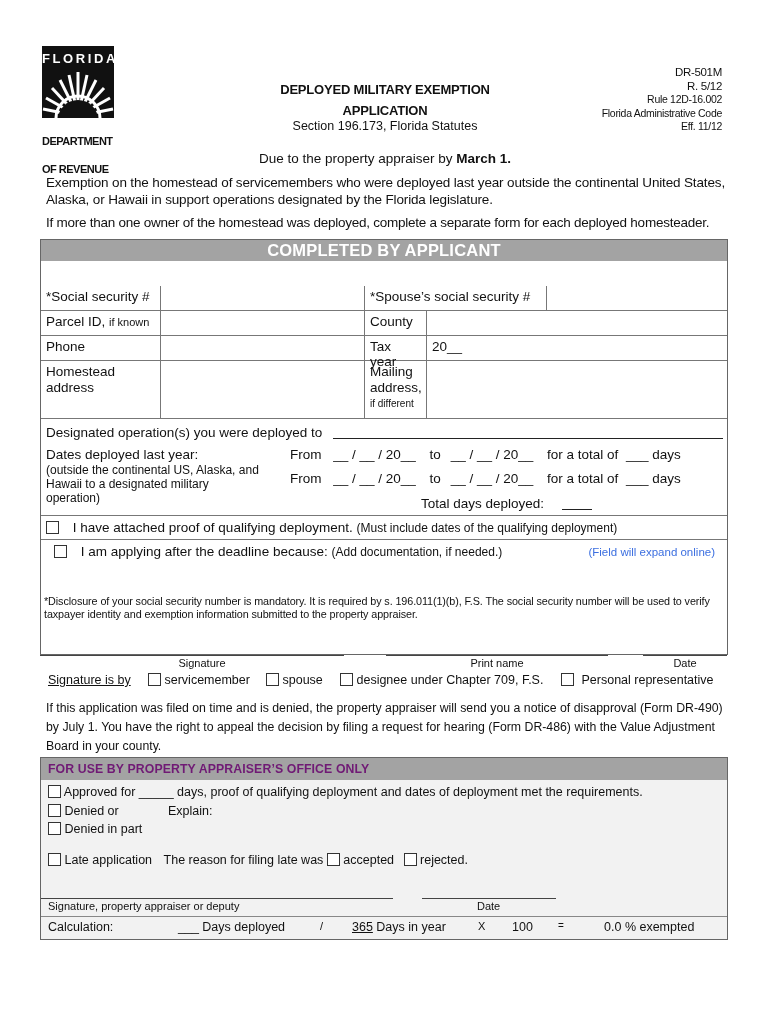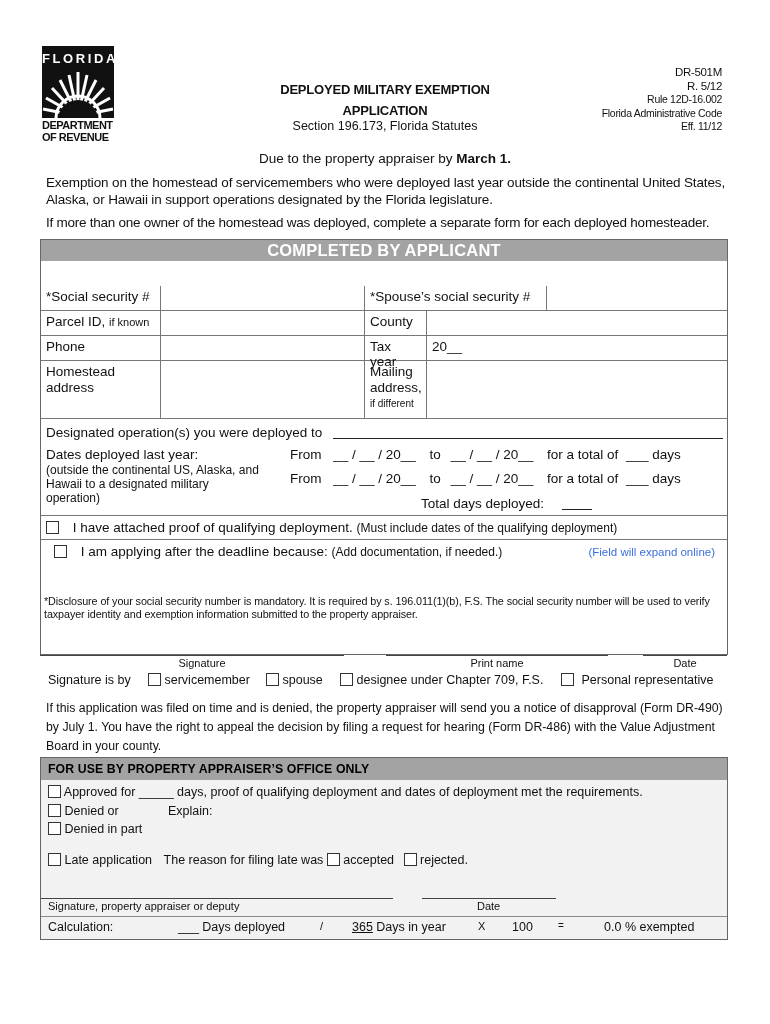--- a/index.html
+++ b/index.html
@@ -5,21 +5,21 @@
   * { box-sizing: border-box; margin: 0; padding: 0; }
   html, body { width: 770px; height: 1024px; background: #ffffff; overflow: hidden; }
   body { font-family: "Liberation Sans", sans-serif; color: #111; position: relative; font-size: 13px; }
   .abs { position: absolute; }
 
   
   .logo { left: 42px; top: 46px; width: 74px; }
   .logo-box { width: 72px; height: 72px; background: #111; position: relative; overflow: hidden; }
   .logo-box .fl { color: #fff; font-size: 13px; letter-spacing: 2.6px; text-align: center; padding-top: 5px; font-weight: bold; }
   .logo-box svg { position: absolute; left: 0; top: 18px; }
-  .logo-dept { font-size: 11px; font-weight: bold; line-height: 10px; letter-spacing: -0.5px; margin-top: 2px; color: #111; }
+  .logo-dept { font-size: 11px; font-weight: bold; line-height: 10px; letter-spacing: -0.5px; margin-top: 18px; color: #111; }
 
   .title { left: 220px; top: 79px; width: 330px; text-align: center; font-weight: bold; font-size: 13px; line-height: 21px; letter-spacing: -0.2px; }
   .subtitle { left: 220px; top: 119px; width: 330px; text-align: center; font-size: 12.5px; }
   .formid { right: 48px; top: 66px; text-align: right; font-size: 10.5px; line-height: 13.5px; letter-spacing: -0.3px; }
   .formid .big { font-size: 11.5px; }
 
   .due { left: 0; width: 770px; top: 151px; text-align: center; font-size: 13.5px; }
   .intro { left: 46px; top: 174px; width: 690px; font-size: 13.5px; line-height: 17px; letter-spacing: -0.15px; }
   .intro2 { left: 46px; top: 215px; width: 700px; font-size: 13.5px; letter-spacing: -0.25px; }
 
@@ -40,21 +40,21 @@
 
   .disclose { left: 44px; top: 595px; width: 690px; font-size: 10.8px; line-height: 13px; letter-spacing: -0.1px; }
 
   .sigline { position: absolute; border-top: 1px solid #444; }
   .siglabel { position: absolute; font-size: 11px; text-align: center; }
   .sigby { position: absolute; top: 673px; font-size: 12.5px; }
   .notice { left: 46px; top: 699px; width: 680px; font-size: 12.3px; line-height: 19px; }
 
   
   .office { left: 40px; top: 757px; width: 688px; height: 183px; border: 1px solid #666; background: #f2f2f2; }
-  .office-header { height: 22px; background: #a3a3a3; color: #000000; font-weight: bold; font-size: 12.3px; line-height: 22px; padding-left: 7px; letter-spacing: 0.1px; }
+  .office-header { height: 22px; background: #a3a3a3; color: #701a75; font-weight: bold; font-size: 12.3px; line-height: 22px; padding-left: 7px; letter-spacing: 0.1px; }
   .off { position: absolute; font-size: 12.5px; }
   .blue { color: #3c6fe0; font-size: 11.5px; }
 </style>
 </head>
 <body>
 
 <div class="abs logo">
   <div class="logo-box">
     <div class="fl">FLORIDA</div>
     <svg width="72" height="54" viewBox="0 0 72 54">
@@ -186,21 +186,21 @@
 
 <div class="abs disclose">*Disclosure of your social security number is mandatory.  It is required by s. 196.011(1)(b), F.S. The social security number will be used to verify taxpayer identity and exemption information submitted to the property appraiser.</div>
 
 <div class="sigline" style="left:40px;top:655px;width:304px;"></div>
 <div class="sigline" style="left:386px;top:655px;width:222px;"></div>
 <div class="sigline" style="left:643px;top:655px;width:84px;"></div>
 <div class="siglabel" style="left:40px;top:657px;width:324px;">Signature</div>
 <div class="siglabel" style="left:386px;top:657px;width:222px;">Print name</div>
 <div class="siglabel" style="left:643px;top:657px;width:84px;">Date</div>
 
-<div class="sigby" style="left:48px;">Signature is by</div>
+<div class="sigby" style="left:48px;text-decoration:underline;">Signature is by</div>
 <div class="sigby" style="left:148px;">
   <span class="cb"></span>
   <span>servicemember</span>
 </div>
 <div class="sigby" style="left:266px;">
   <span class="cb"></span>
   <span>spouse</span>
 </div>
 <div class="sigby" style="left:340px;">
   <span class="cb"></span>

